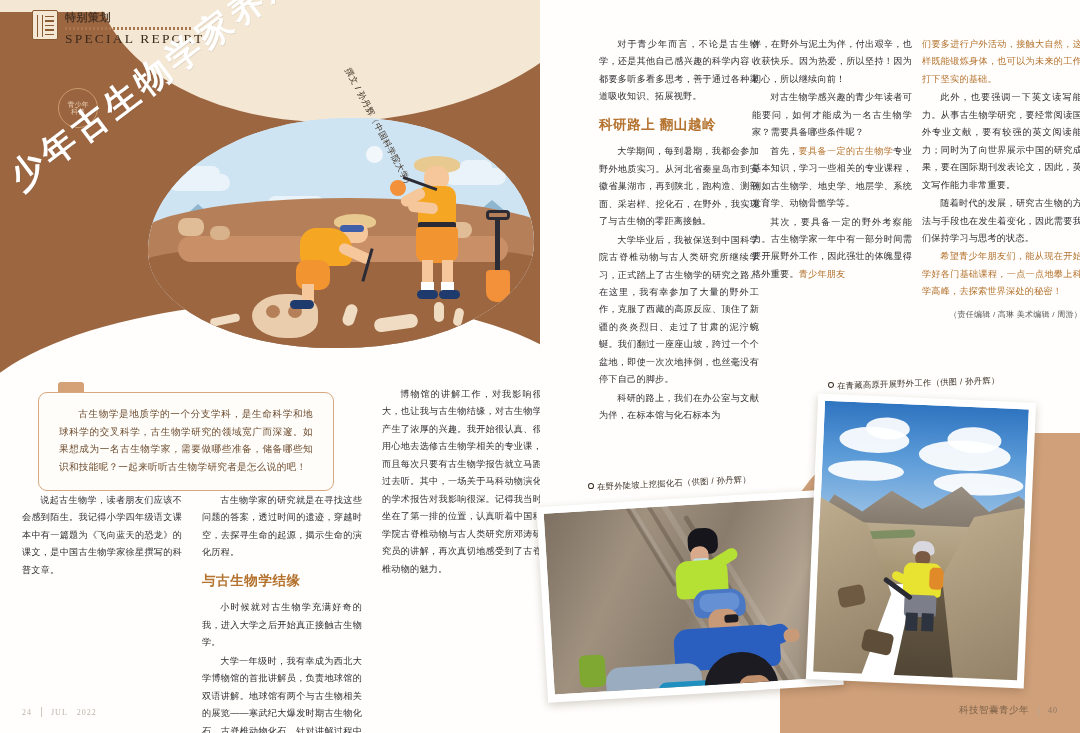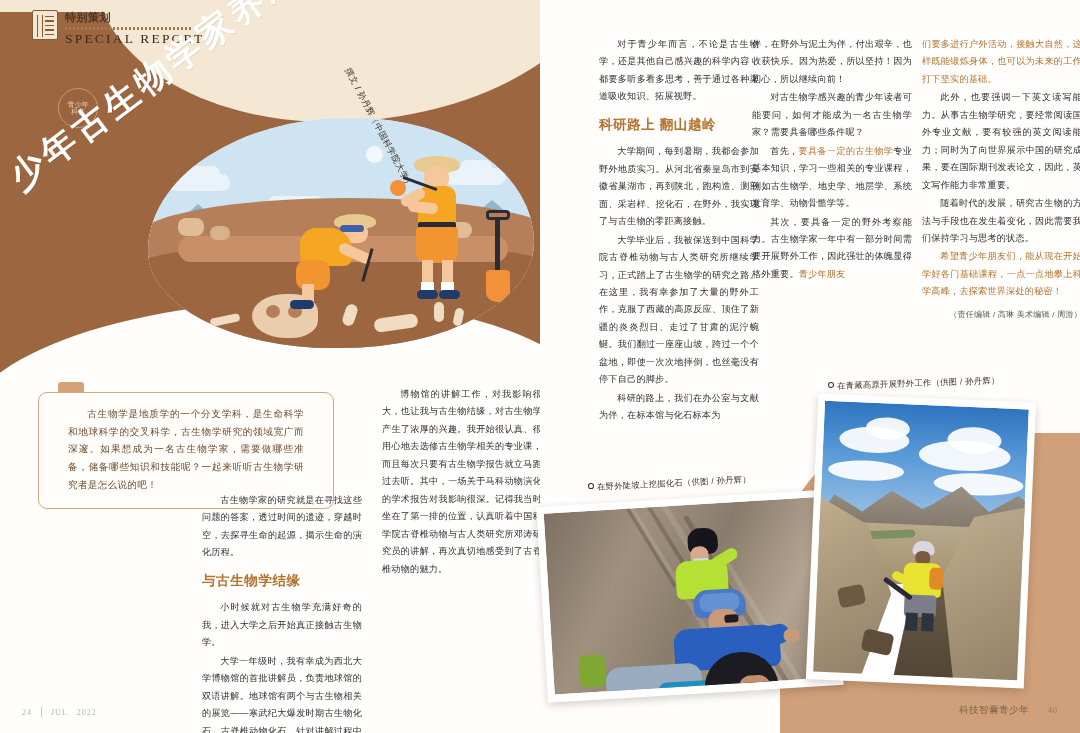--- a/index.html
+++ b/index.html
@@ -70,21 +70,21 @@
   .p-hat { position:absolute; border-radius: 50% 50% 40% 40%; background:#e8c98f; }
   .p-skin { position:absolute; background:#f6c79a; }
   .p-shirt { position:absolute; background:#f5a623; }
   .p-short { position:absolute; background:#f29530; }
   .p-shoe { position:absolute; background:#1f3b6e; border-radius: 6px; }
   .shovel-h { position:absolute; background:#2b2b35; }
   .shovel-b { position:absolute; background:#f2913a; }
 
   
   .intro-tab { position: absolute; left: 58px; top: 382px; width: 26px; height: 16px; background: #d5a177; border-radius: 3px 3px 0 0; }
-  .intro-box { position: absolute; left: 38px; top: 392px; width: 296px; padding: 12px 29px 14px;
+  .intro-box { position: absolute; left: 38px; top: 392px; width: 296px; padding: 12px 20px 14px;
                border: 1.2px solid #d8a87e; border-radius: 9px; background: #fffdfa; }
   .intro-box p { font-family:"Liberation Sans", sans-serif; font-size: 9.6px; line-height: 1.85;
                  color: #6b4a2c; text-align: justify; text-indent: 2em; letter-spacing: .3px; }
 
   
   .col { position: absolute; font-family:"Liberation Sans", sans-serif; }
   .col p { font-size: 9.1px; line-height: 1.92; color: #2f2f33; text-align: justify;
            text-indent: 2em; letter-spacing: .25px; margin-bottom: 1px; }
   h2.sec { font-family:"Liberation Sans", sans-serif; font-size: 13.5px; font-weight: 700;
            color: #b4722e; line-height: 1.45; letter-spacing: .6px; margin-bottom: 9px; }
@@ -219,20 +219,21 @@
       <div class="ttl">少年古生物学家养成记</div>
     </div>
     <div class="byline">撰文 / 孙丹辉（中国科学院大学）</div>
 
     <div class="intro-tab"></div>
     <div class="intro-box">
       <p>古生物学是地质学的一个分支学科，是生命科学和地球科学的交叉科学，古生物学研究的领域宽广而深邃。如果想成为一名古生物学家，需要做哪些准备，储备哪些知识和技能呢？一起来听听古生物学研究者是怎么说的吧！</p>
     </div>
 
     <div class="col" style="left:22px;top:492px;width:160px;">
+      <p>说起古生物学，读者朋友们应该不会感到陌生。我记得小学四年级语文课本中有一篇题为《飞向蓝天的恐龙》的课文，是中国古生物学家徐星撰写的科普文章。</p>
     </div>
 
     <div class="col" style="left:202px;top:492px;width:160px;">
       <p>古生物学家的研究就是在寻找这些问题的答案，透过时间的遗迹，穿越时空，去探寻生命的起源，揭示生命的演化历程。</p>
       <h2 class="sec tight">与古生物学结缘</h2>
       <p>小时候就对古生物学充满好奇的我，进入大学之后开始真正接触古生物学。</p>
       <p>大学一年级时，我有幸成为西北大学博物馆的首批讲解员，负责地球馆的双语讲解。地球馆有两个与古生物相关的展览——寒武纪大爆发时期古生物化石、古脊椎动物化石。针对讲解过程中遇到的问题，我查阅了大量资料，并向老师请教，慢慢便对古生物有了深入的了解。</p>
     </div>
 
     <div class="col" style="left:382px;top:386px;width:160px;">

